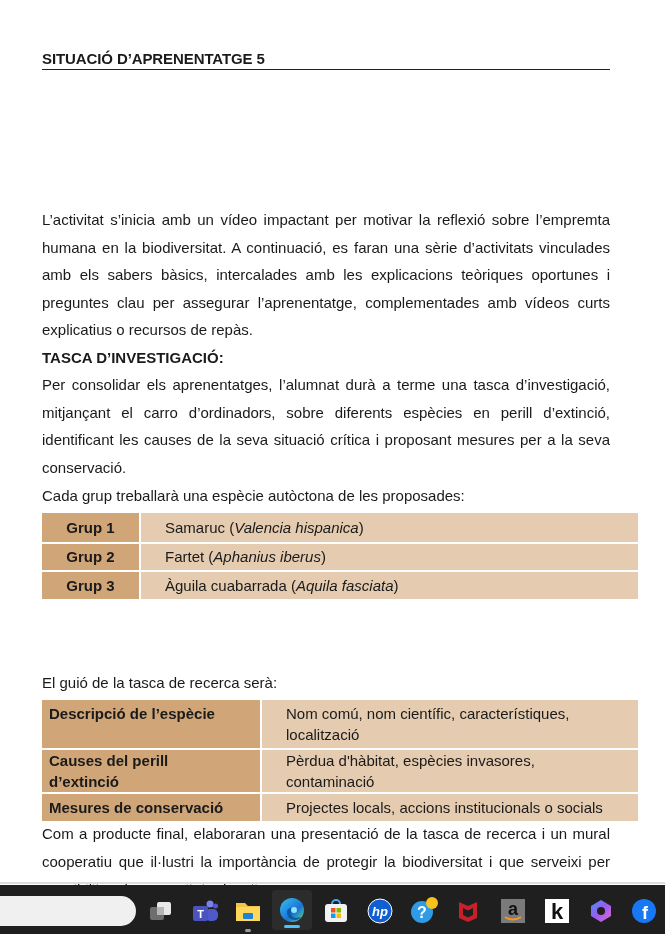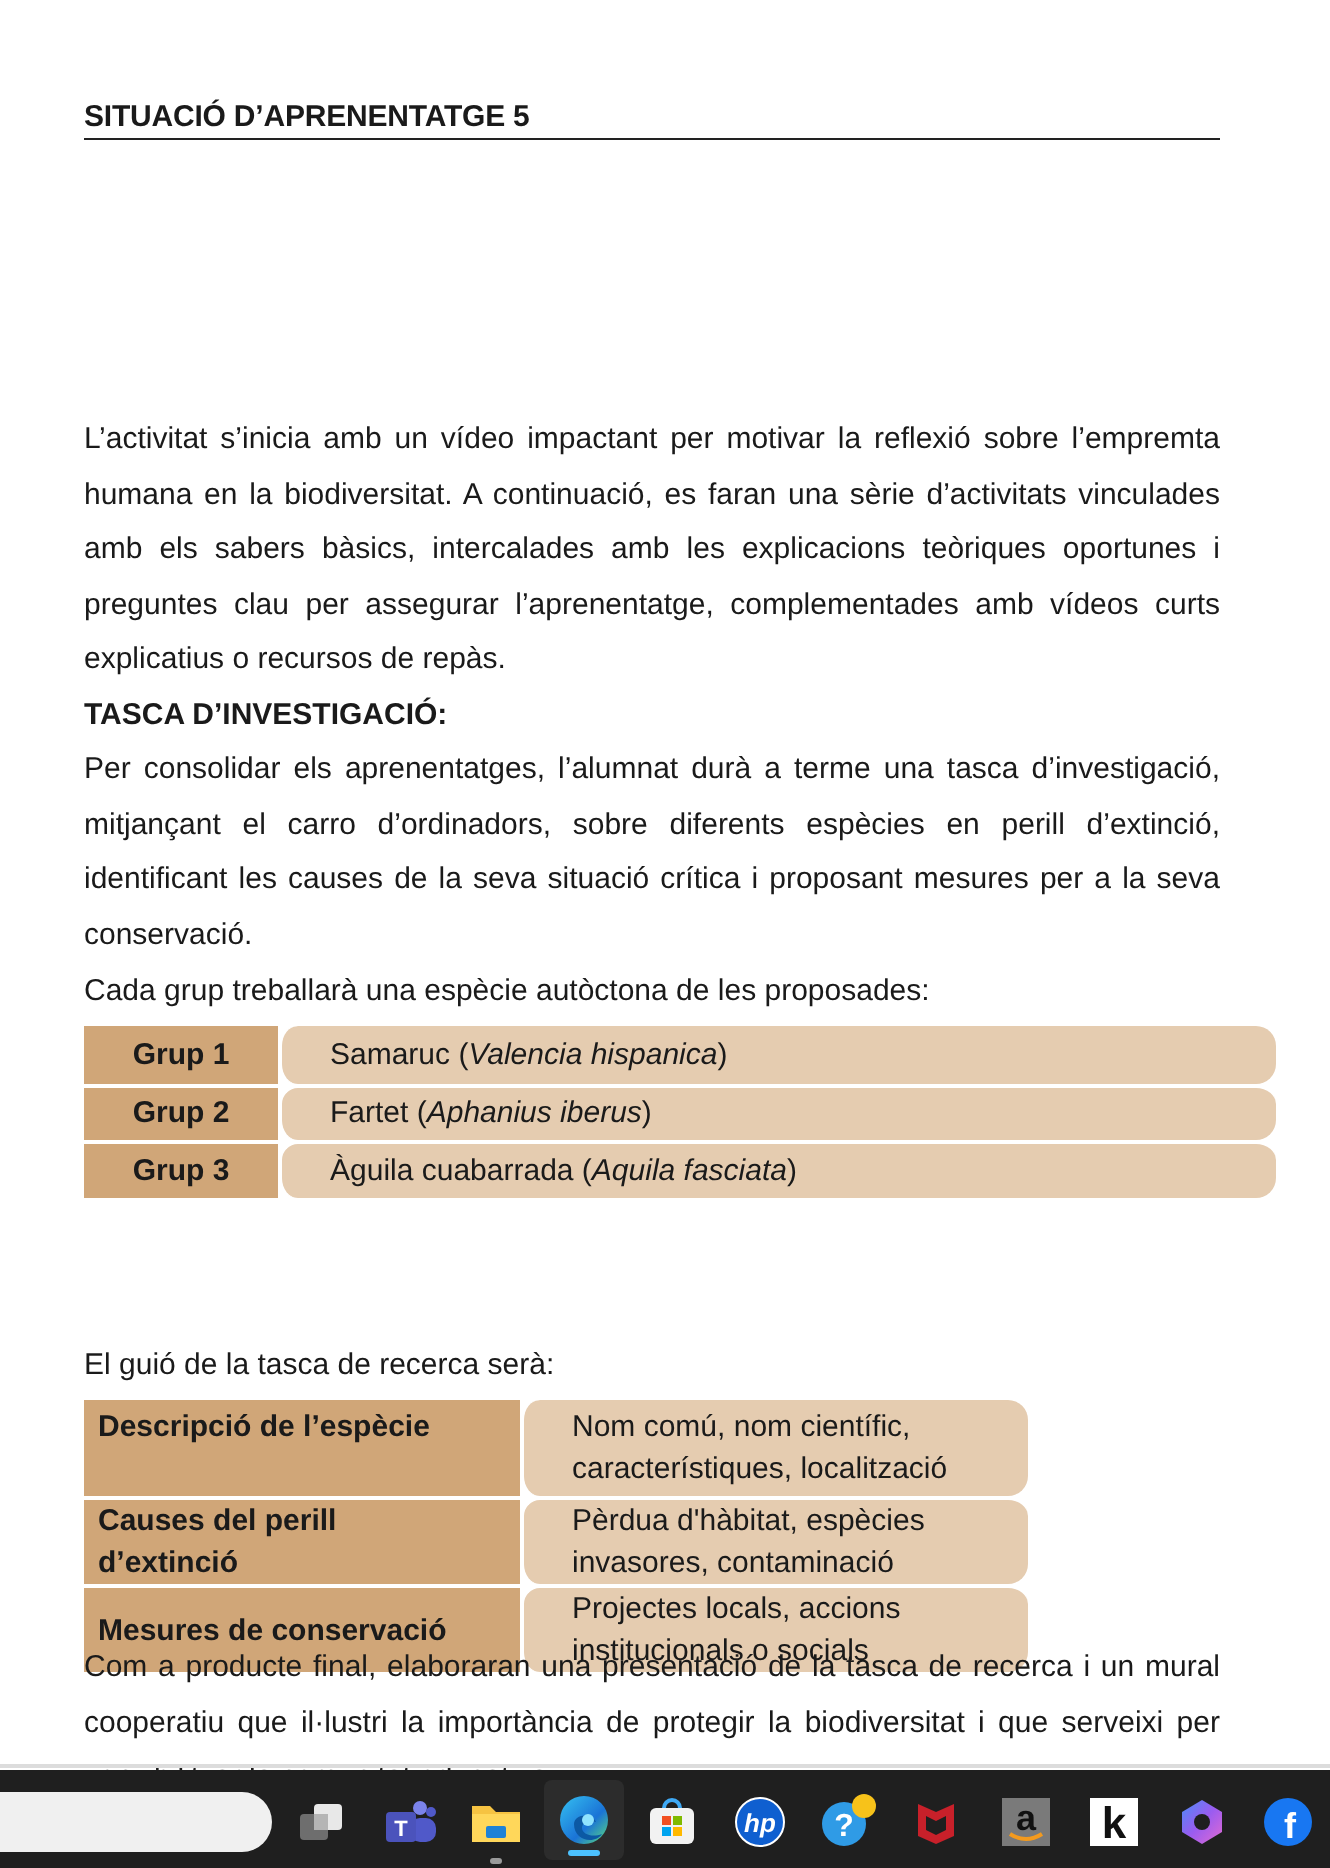--- a/index.html
+++ b/index.html
@@ -26,27 +26,27 @@
     text-align: justify;
   }
   .para.last-left { text-align-last: left; }
   .para b { font-weight: bold; }
   .heading { position: absolute; left: 42px; font-weight: bold; font-size: 15px; line-height: 27px; }
   .plain { position: absolute; left: 42px; font-size: 15px; line-height: 27px; }
 
   table.t { position: absolute; left: 42px; border-collapse: separate; border-spacing: 0; }
   table.t td { font-size: 15px; padding: 0 24px; vertical-align: middle; }
   table.t td.k { background: #d0a678; font-weight: bold; }
-  table.t td.v { background: #e5ccb0; border-left: 2px solid #fff; border-radius: 10px; }
+  table.t td.v { background: #e5ccb0; border-left: 2px solid #fff; }
   table.t tr + tr td { border-top: 2px solid #fff; }
 
   #t1 { top: 465px; width: 596px; }
   #t1 td { height: 28.5px; }
   #t1 td.k { width: 97px; text-align: center; }
-  #t2 { top: 652px; width: 472px; }
+  #t2 { top: 652px; width: 596px; }
   #t2 td { line-height: 21px; }
   #t2 td.k { width: 218px; padding-left: 7px; }
   #t2 tr.r0 td { height: 48px; vertical-align: top; padding-top: 3px; }
   #t2 tr.r1 td, #t2 tr.r2 td { height: 28.5px; }
 
   .sep { position: absolute; left: 0; top: 882px; width: 665px; height: 2px; background: #dcdcdc; }
 
   .taskbar { position: absolute; left: 0; top: 885px; width: 665px; height: 49px; background: #1f1f1f; }
   .search-box { position: absolute; left: -20px; top: 11px; width: 156px; height: 30px; border-radius: 15px; background: #f0f0f0; }
   .tb-icon { position: absolute; top: 10px; width: 32px; height: 32px; display: flex; align-items: center; justify-content: center; border-radius: 4px; }

